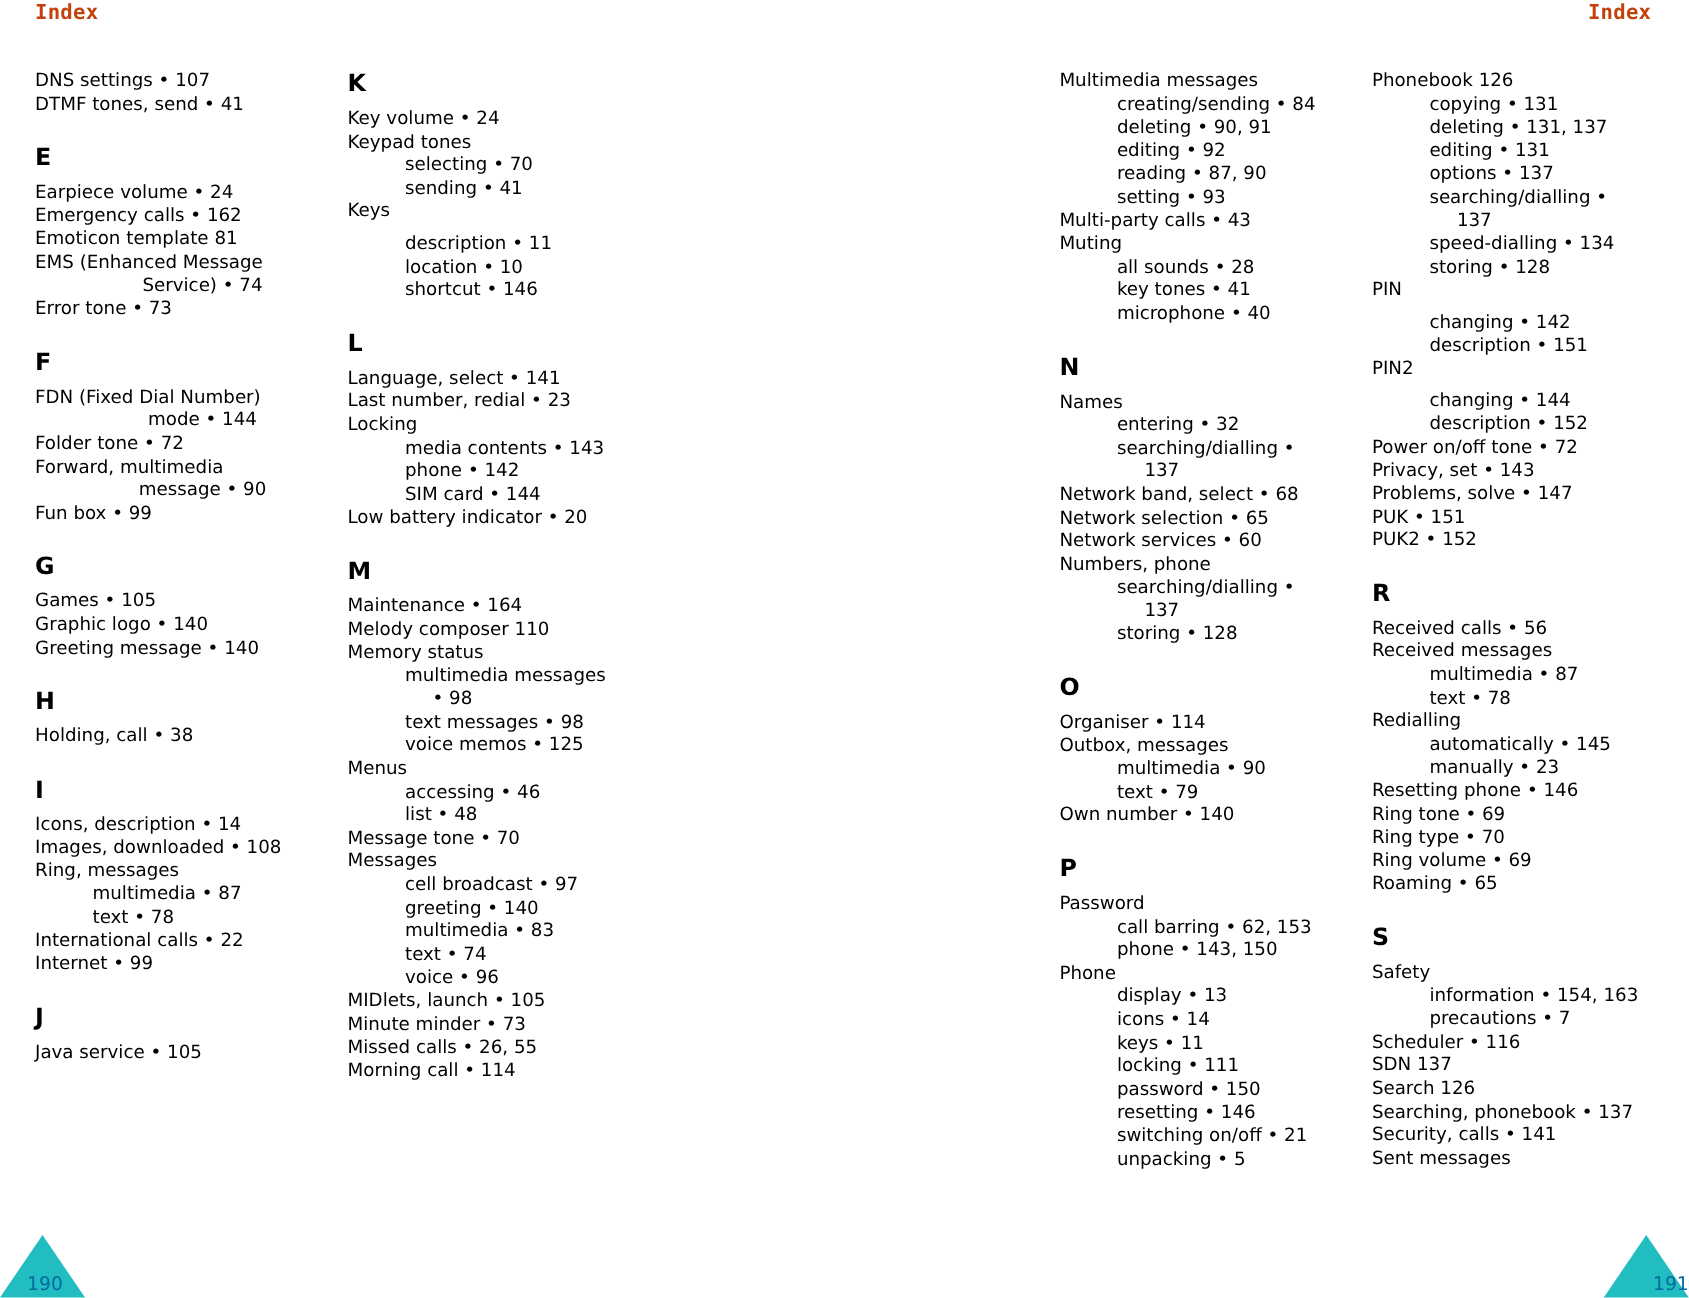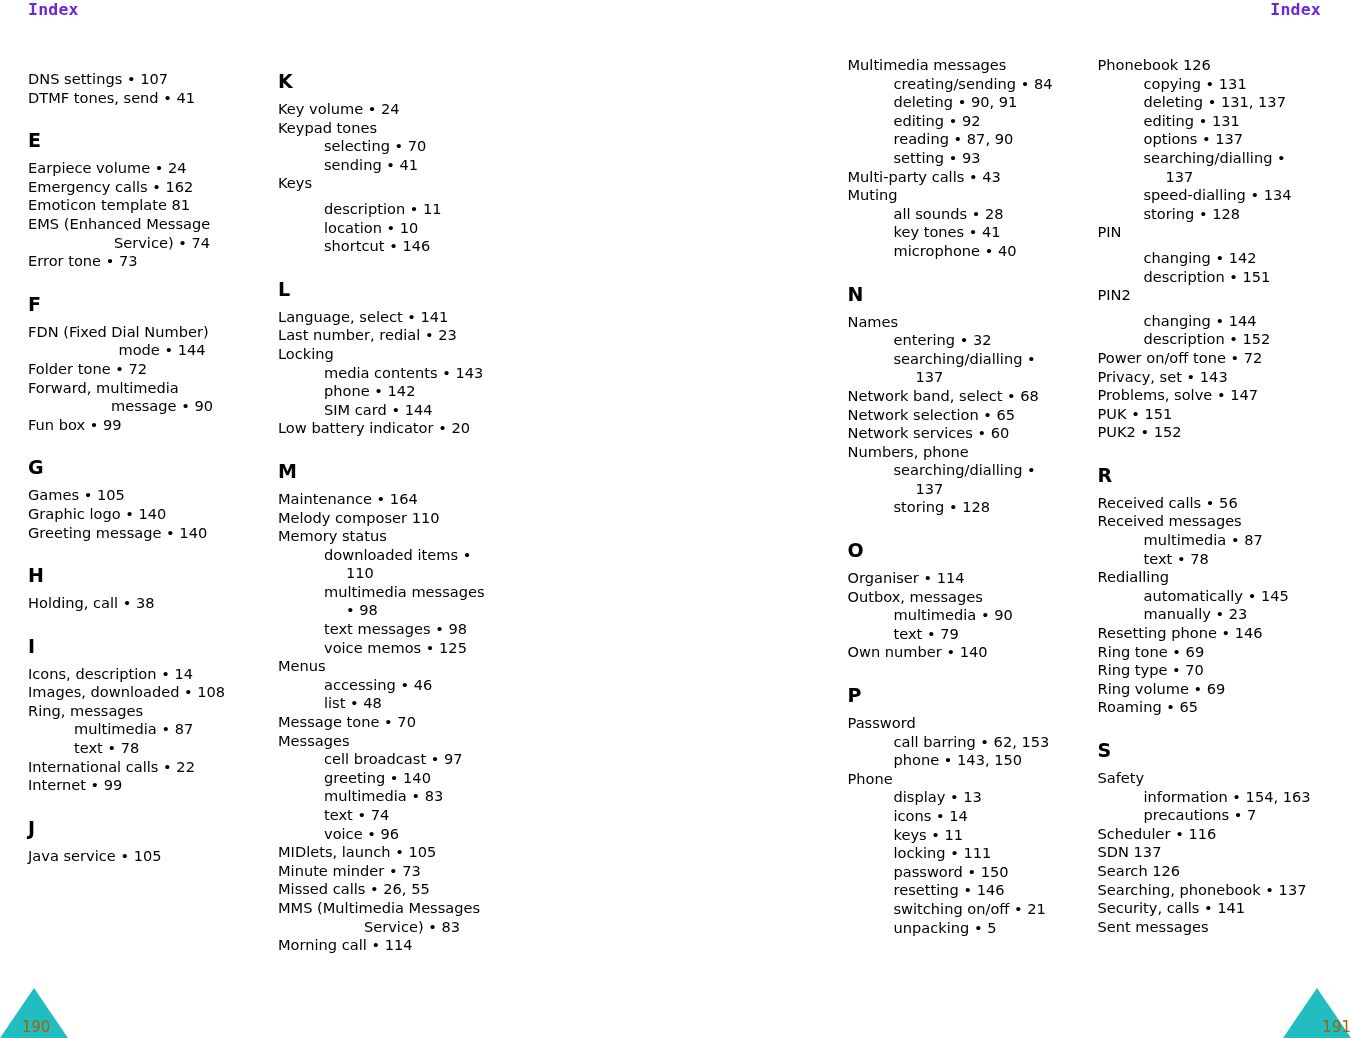--- a/index.html
+++ b/index.html
@@ -32,33 +32,33 @@
   .page-right { padding: 0 0 0 0; }
 
   
   .running-head {
     position: absolute;
     top: 0px;
     font-family: "DejaVu Sans Mono", monospace;
     font-weight: bold;
     font-size: 16.5px;
     letter-spacing: 0.2px;
-    color: #6d28d9;
+    color: #c2410c;
     line-height: 20px;
   }
   .page-left .running-head  { left: 28px;  text-align: left; }
   .page-right .running-head { right: 30px; text-align: right; }
 
   
   .cols {
     position: absolute;
     top: 56px;
     display: flex;
   }
-  .page-left  .cols { left: 28px; margin-top: 14px;  }
+  .page-left  .cols { left: 28px;  }
   .page-right .cols { left: 172px; }
 
   .col {
     width: 236px;
     margin-right: 14px;
   }
   .col:last-child { margin-right: 0; }
 
   .entries {
     font-size: 14.6px;
@@ -116,21 +116,21 @@
     border-left: 34px solid transparent;
     border-right: 34px solid transparent;
     border-bottom: 50px solid #22bdc1;
   }
   .folio .num {
     position: absolute;
     left: 0;
     bottom: 3px;
     width: 68px;
     text-align: center;
-    color: #a16207;
+    color: #0369a1;
     font-size: 15px;
     font-family: "DejaVu Sans", sans-serif;
     line-height: 16px;
   }
   .page-left  .folio .num { text-align: center; padding-left: 2px; }
   .page-right .folio .num { text-align: right; padding-left: 0px; }
 </style>
 </head>
 <body>
 
@@ -275,24 +275,20 @@
             <div class="entry">
               <span class="ln">Maintenance • 164</span>
             </div>
             <div class="entry">
               <span class="ln">Melody composer 110</span>
             </div>
             <div class="entry">
               <span class="ln">Memory status</span>
             </div>
             <div class="subentry">
-              <span class="ln">downloaded items •</span>
-              <span class="ln cont">110</span>
-            </div>
-            <div class="subentry">
               <span class="ln">multimedia messages</span>
               <span class="ln cont">• 98</span>
             </div>
             <div class="subentry">
               <span class="ln">text messages • 98</span>
             </div>
             <div class="subentry">
               <span class="ln">voice memos • 125</span>
             </div>
             <div class="entry">
@@ -326,24 +322,20 @@
               <span class="ln">voice • 96</span>
             </div>
             <div class="entry">
               <span class="ln">MIDlets, launch • 105</span>
             </div>
             <div class="entry">
               <span class="ln">Minute minder • 73</span>
             </div>
             <div class="entry">
               <span class="ln">Missed calls • 26, 55</span>
-            </div>
-            <div class="entry">
-              <span class="ln">MMS (Multimedia Messages</span>
-              <span class="ln cont">Service) • 83</span>
             </div>
             <div class="entry">
               <span class="ln">Morning call • 114</span>
             </div>
           </div>
       </div>
     </div>
     <div class="folio">
       <div class="tri"></div>
       <div class="num">190</div>

